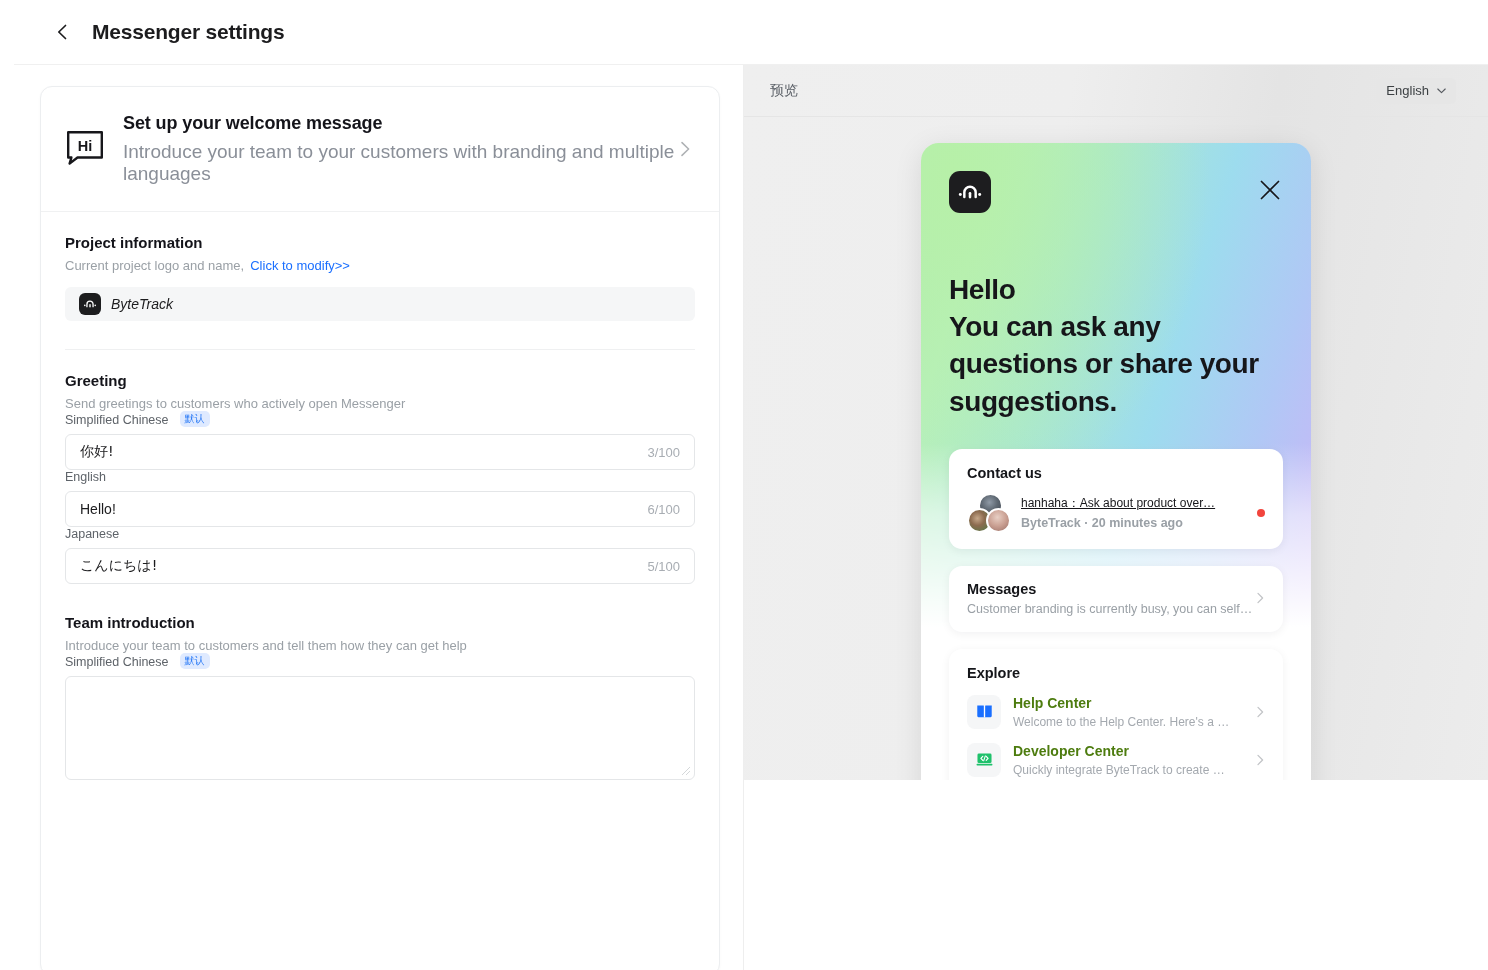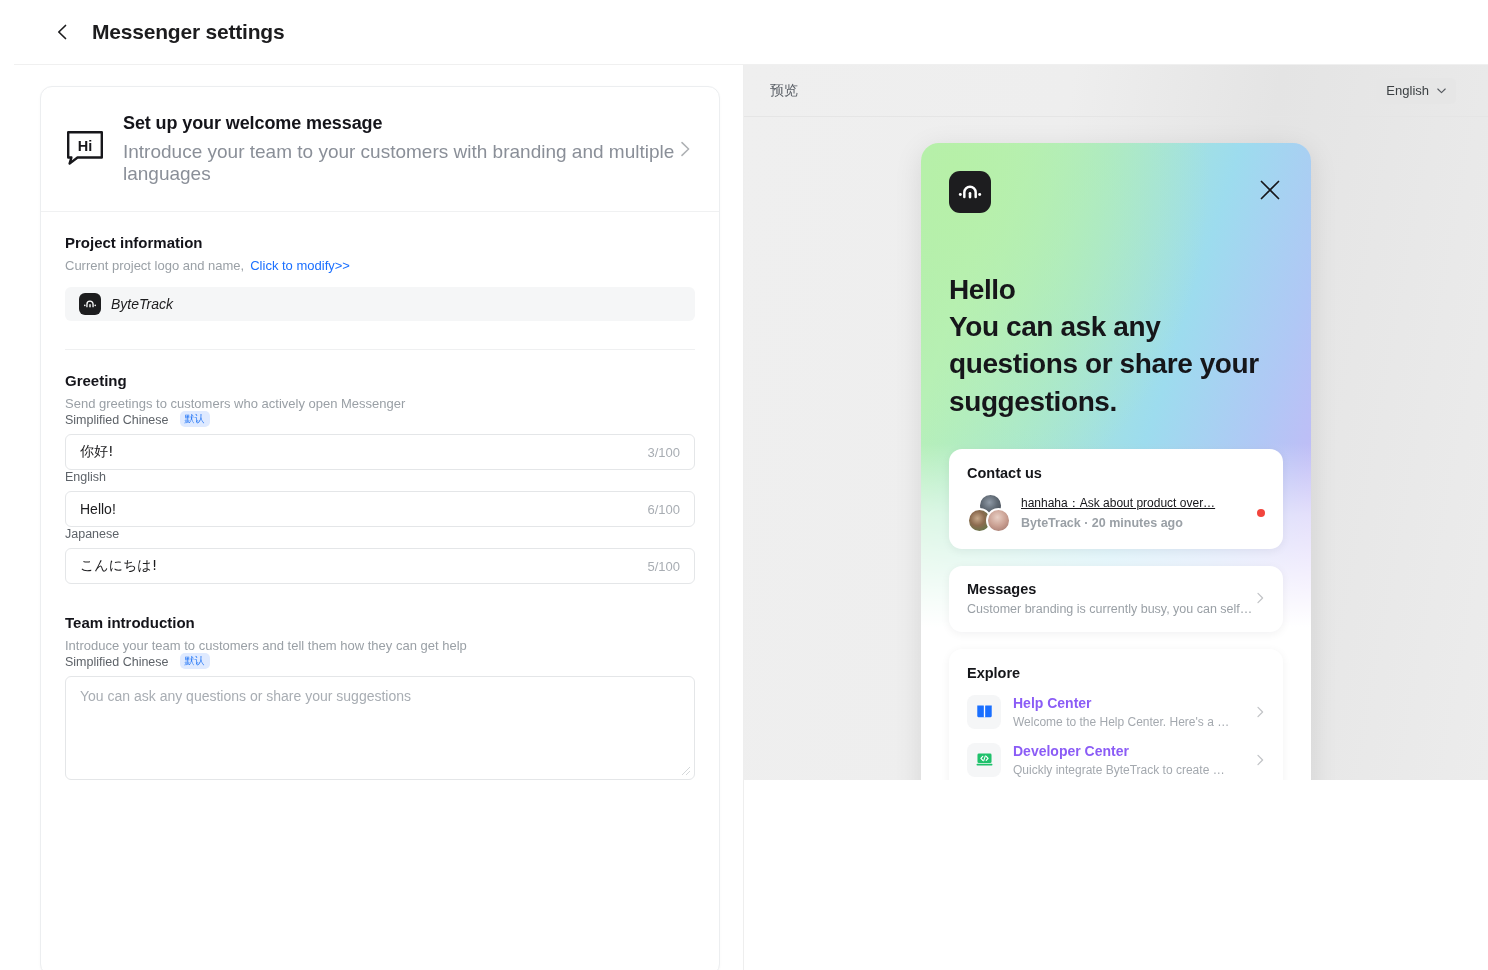--- a/index.html
+++ b/index.html
@@ -193,21 +193,21 @@
   .chev-sm { width: 14px; height: 14px; flex: 0 0 14px; opacity: .5; }
 
   .explore-card { padding: 16px 16px 14px 18px; }
   .explore-item { display: flex; align-items: center; margin-top: 14px; cursor: pointer; }
   .ex-icon {
     width: 34px; height: 34px; border-radius: 8px; flex: 0 0 34px;
     background: #f5f6f7; display: flex; align-items: center; justify-content: center;
     margin-right: 12px;
   }
   .ex-texts { flex: 1 1 auto; min-width: 0; }
-  .ex-title { font-size: 14px; font-weight: 600; color: #8b5cf6; margin-bottom: 4px; }
+  .ex-title { font-size: 14px; font-weight: 600; color: #4d7c0f; margin-bottom: 4px; }
   .ex-sub {
     font-size: 12px; color: #a4a9af; white-space: nowrap;
     overflow: hidden; text-overflow: ellipsis;
   }
 
   .fab {
     position: absolute; left: 498px; top: 790px; width: 52px; height: 52px;
     border-radius: 50%; background: #1464f0; cursor: pointer;
     display: flex; align-items: center; justify-content: center;
     box-shadow: 0 3px 12px rgba(20,100,240,0.35);
@@ -296,21 +296,20 @@
       </div>
 
       <div style="margin-top:30px">
         <div class="sec-title">Team introduction</div>
         <div class="sec-sub">Introduce your team to customers and tell them how they can get help</div>
         <div class="lang-label">
           <span>Simplified Chinese</span>
           <span class="badge-default">默认</span>
         </div>
         <div class="ta-wrap">
-          <div class="ta-ph">You can ask any questions or share your suggestions</div>
           <svg class="resize-grip" viewBox="0 0 10 10">
             <path d="M9 1 L1 9 M9 5 L5 9" stroke="#9aa0a6" stroke-width="0.9" fill="none"></path>
           </svg>
         </div>
       </div>
 
     </div>
   </div>
 </div>
 

